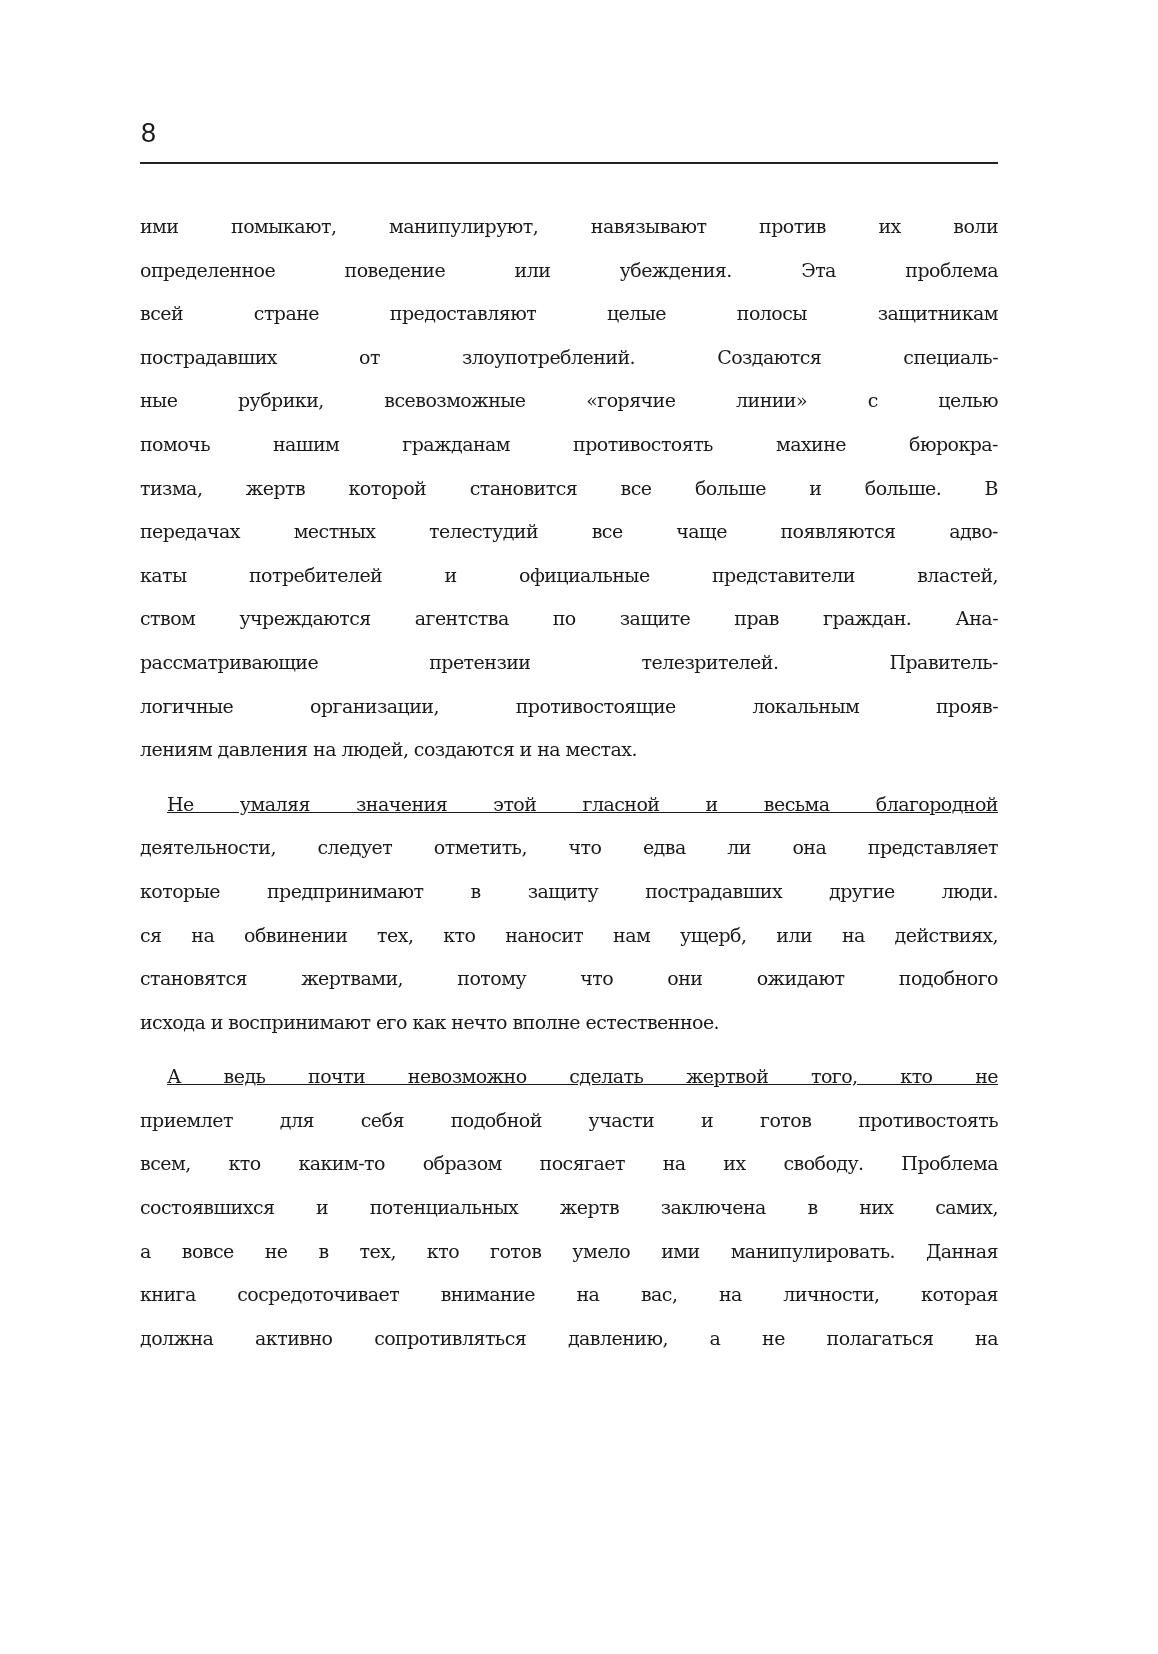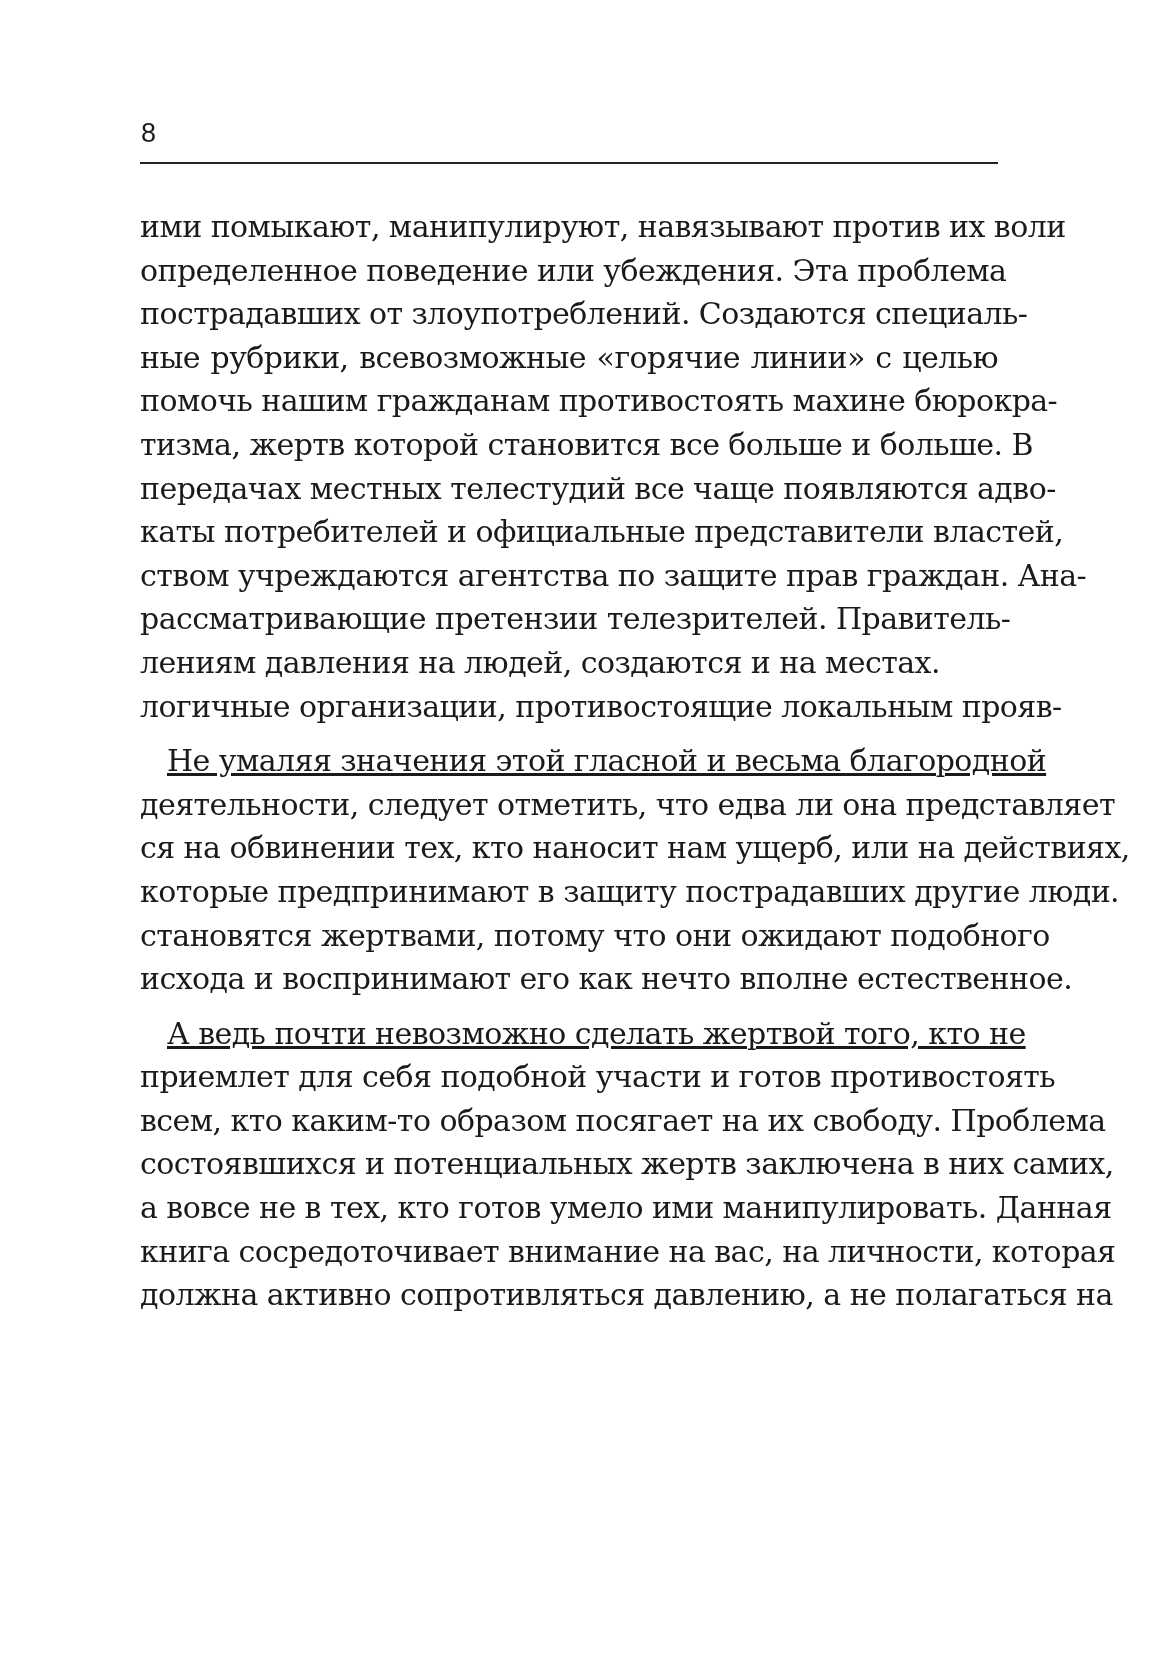--- a/index.html
+++ b/index.html
@@ -11,57 +11,58 @@
   }
   .header { position: absolute; left: 140px; top: 118px; width: 858px; }
   .page-number {
     font-family: "Liberation Sans", "DejaVu Sans", sans-serif;
     font-size: 27px; line-height: 30px; color: #1a1a1a; margin-left: 1px;
   }
   .rule { position: absolute; left: 0; top: 44px; width: 858px; height: 2px; background: #222; }
   .body-text { position: absolute; left: 140px; top: 205px; width: 858px; }
   .para { margin: 0 0 11px 0; }
   .line {
-    display: block; font-size: 30px; line-height: 43.6px; height: 43.6px;
+    display: block; font-size: 19px; line-height: 43.6px; height: 43.6px;
     white-space: nowrap; text-align: justify; text-align-last: justify;
     letter-spacing: -0.55px;
   }
   .line.last { text-align-last: left; }
   .line.indent { padding-left: 27px; text-decoration: underline; }
 </style>
 </head>
 <body>
 
 <div class="page">
   <div class="header">
     <div class="page-number">8</div>
     <div class="rule"></div>
   </div>
 
   <div class="body-text">
     <div class="para">
       <span class="line">ими помыкают, манипулируют, навязывают против их воли</span>
       <span class="line">определенное поведение или убеждения. Эта проблема</span>
+      <span class="line">всей стране предоставляют целые полосы защитникам</span>
       <span class="line">пострадавших от злоупотреблений. Создаются специаль-</span>
       <span class="line">ные рубрики, всевозможные «горячие линии» с целью</span>
       <span class="line">помочь нашим гражданам противостоять махине бюрокра-</span>
       <span class="line">тизма, жертв которой становится все больше и больше. В</span>
       <span class="line">передачах местных телестудий все чаще появляются адво-</span>
       <span class="line">каты потребителей и официальные представители властей,</span>
       <span class="line">ством учреждаются агентства по защите прав граждан. Ана-</span>
       <span class="line">рассматривающие претензии телезрителей. Правитель-</span>
+      <span class="line">логичные организации, противостоящие локальным прояв-</span>
       <span class="line last">лениям давления на людей, создаются и на местах.</span>
-      <span class="line">логичные организации, противостоящие локальным прояв-</span>
     </div>
 
     <div class="para">
       <span class="line indent">Не умаляя значения этой гласной и весьма благородной</span>
       <span class="line">деятельности, следует отметить, что едва ли она представляет</span>
+      <span class="line">которые предпринимают в защиту пострадавших другие люди.</span>
       <span class="line">ся на обвинении тех, кто наносит нам ущерб, или на действиях,</span>
-      <span class="line">которые предпринимают в защиту пострадавших другие люди.</span>
       <span class="line">становятся жертвами, потому что они ожидают подобного</span>
       <span class="line last">исхода и воспринимают его как нечто вполне естественное.</span>
     </div>
 
     <div class="para">
       <span class="line indent">А ведь почти невозможно сделать жертвой того, кто не</span>
       <span class="line">приемлет для себя подобной участи и готов противостоять</span>
       <span class="line">всем, кто каким-то образом посягает на их свободу. Проблема</span>
       <span class="line">состоявшихся и потенциальных жертв заключена в них самих,</span>
       <span class="line">а вовсе не в тех, кто готов умело ими манипулировать. Данная</span>

